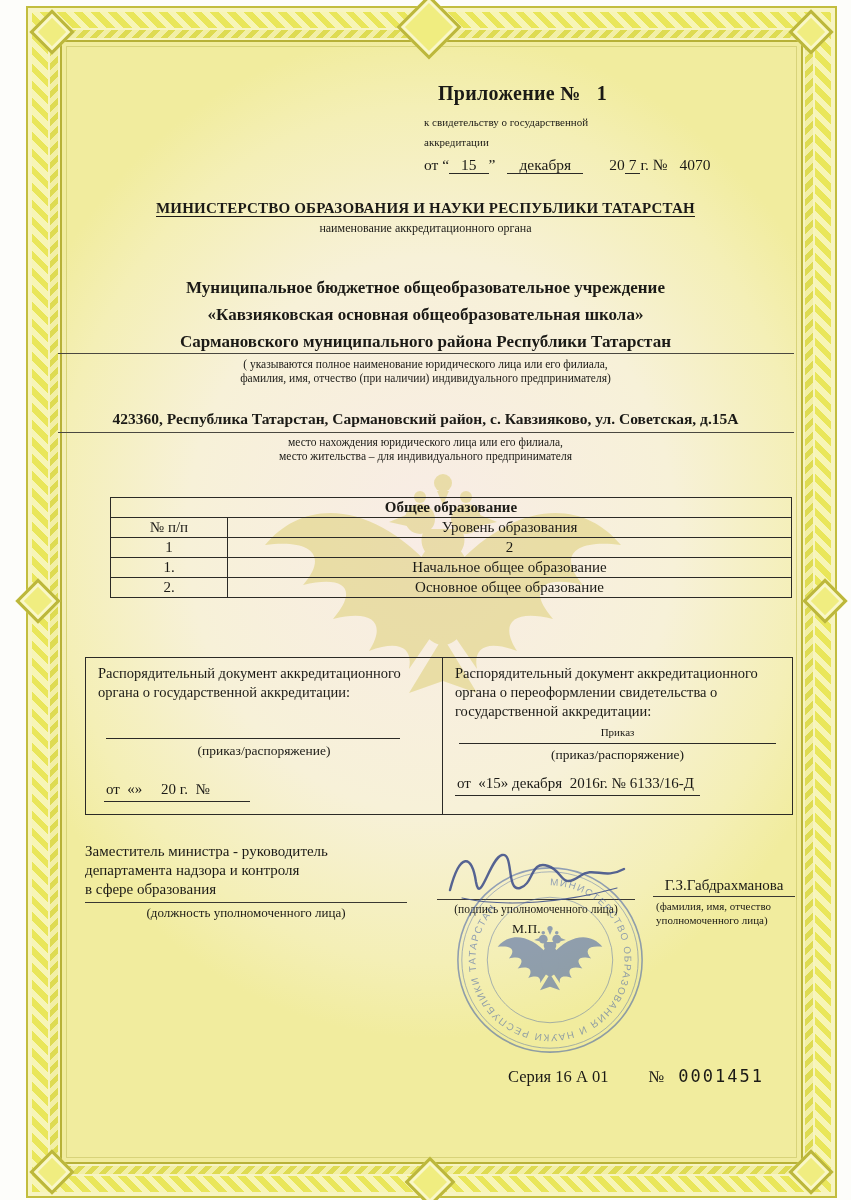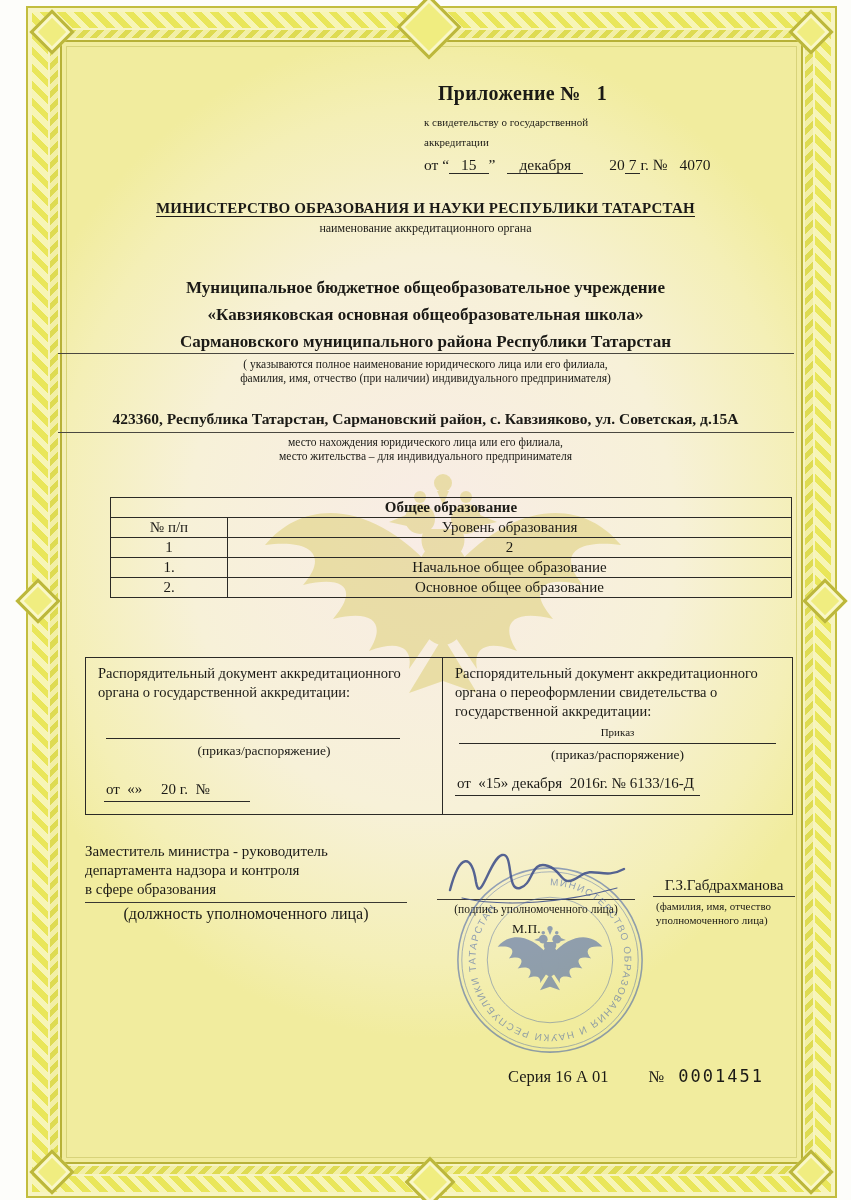--- a/index.html
+++ b/index.html
@@ -83,21 +83,21 @@
   .odate-l { display:inline-block; border-bottom:1px solid #2b2a26; margin-top:20px;
     margin-left:6px; padding:0 40px 2px 2px; font-size:15px; }
   .otype-line { border-bottom:1px solid #2b2a26; text-align:center; margin:2px 4px 0;
     padding-bottom:1px; font-size:11px; }
   .odate-r { display:inline-block; border-bottom:1px solid #2b2a26; margin-top:10px;
     padding:0 6px 2px 2px; font-size:15px; }
 
   
   .pos-block { position:absolute; left:85px; top:842px; width:322px; font-size:15px;
     line-height:19px; border-bottom:1px solid #3a3832; padding-bottom:3px; }
-  .pos-cap { position:absolute; left:85px; top:905px; width:322px; text-align:center; font-size:16px; }
+  .pos-cap { position:absolute; left:85px; top:905px; width:322px; text-align:center; font-size:13px; }
   .sign-rule { position:absolute; left:437px; top:899px; width:198px; border-top:1px solid #3a3832; }
   .sign-cap { position:absolute; left:428px; top:903px; width:216px; text-align:center; font-size:11.5px; }
   .mp { position:absolute; left:512px; top:921px; font-size:13.5px; }
   .name-block { position:absolute; left:653px; top:877px; width:142px; text-align:center;
     font-size:15px; border-bottom:1px solid #3a3832; padding-bottom:2px; }
   .name-cap { position:absolute; left:656px; top:900px; width:165px; font-size:11px; line-height:13.5px; }
 
   .signature { position:absolute; left:432px; top:838px; width:210px; height:75px; z-index:5; }
   .stamp { position:absolute; left:452px; top:862px; width:196px; height:196px; opacity:.55; z-index:4;
     font-family:"Liberation Sans", sans-serif; }

